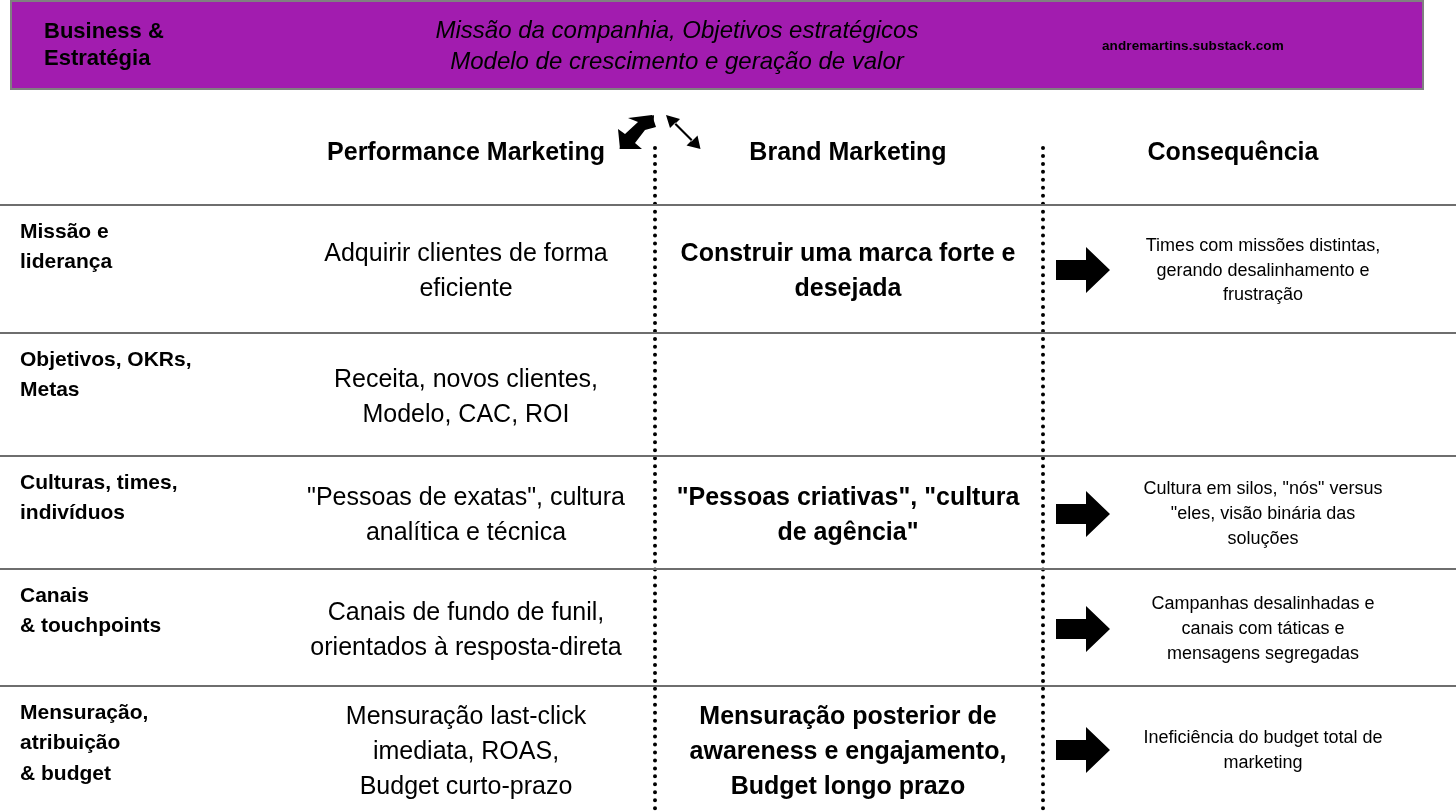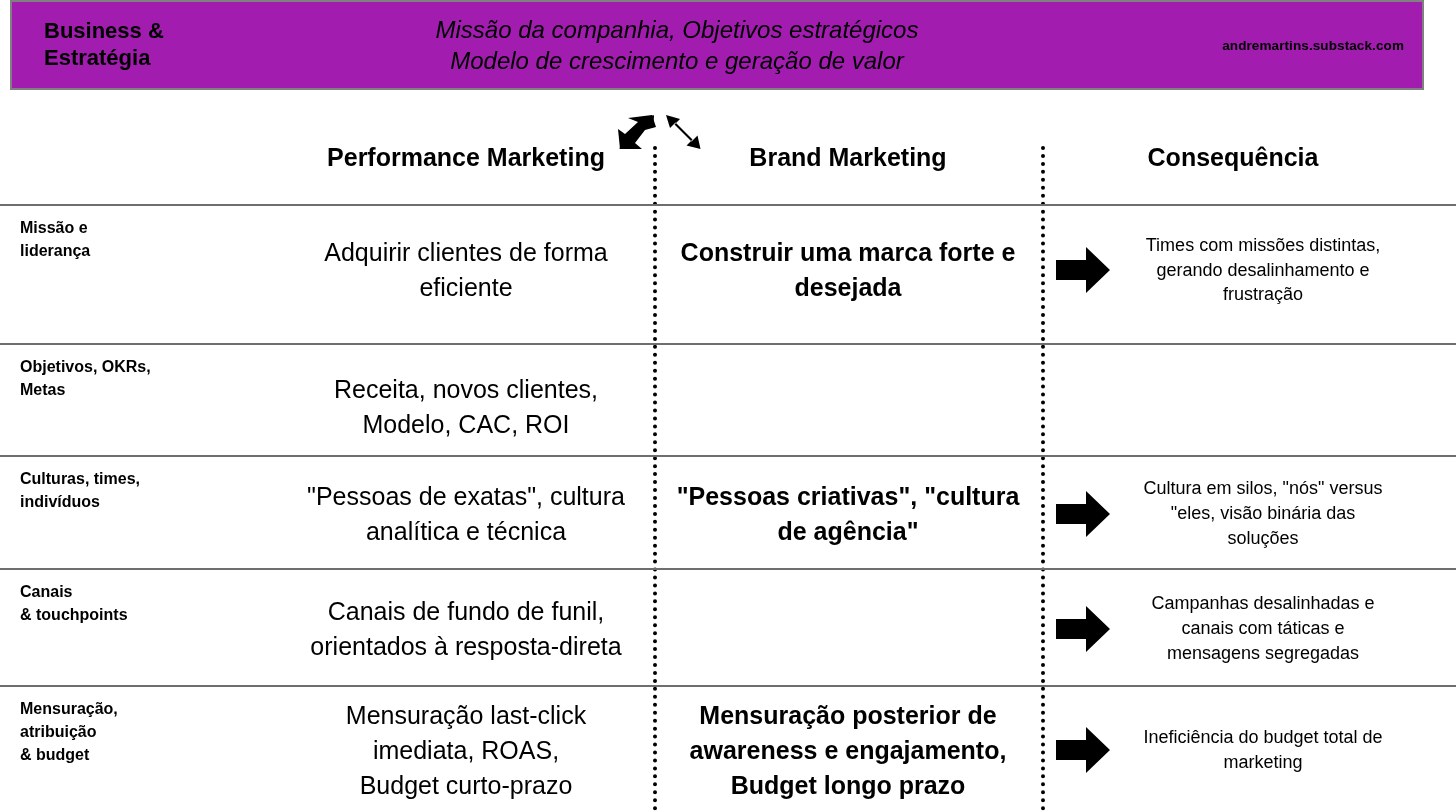--- a/index.html
+++ b/index.html
@@ -42,21 +42,21 @@
     flex: 1;
     text-align: center;
     font-size: 24px;
     line-height: 1.3;
     white-space: pre-line;
     padding-right: 40px;
     font-style: italic;
   }
   #watermark {
     width: 320px;
-    text-align: right;
+    text-align: left;
     font-size: 13.5px;
     font-weight: bold;
     letter-spacing: 0.1px;
     padding-right: 18px;
     box-sizing: border-box;
   }
 
   
   #down-arrows {
     position: absolute;
@@ -84,52 +84,52 @@
     height: 665px;
     border-left: 4px dotted #000000;
   }
   #vdotted-1 { left: 653px; }
   #vdotted-2 { left: 1041px; }
 
   
   #col-headers {
     position: absolute;
     left: 0;
-    top: 142px;
+    top: 136px;
     width: 1456px;
     height: 44px;
   }
   .col-head {
     position: absolute;
     top: 0;
     text-align: center;
     font-size: 25px;
     font-weight: bold;
     line-height: 1.2;
   }
 
   
   .row {
     position: absolute;
     left: 0;
     width: 1456px;
     border-top: 2px solid #6e6e6e;
   }
   #row-0 { top: 204px; height: 128px; }
-  #row-1 { top: 343px; height: 123px; }
+  #row-1 { top: 332px; height: 123px; }
   #row-2 { top: 455px; height: 113px; }
   #row-3 { top: 568px; height: 117px; }
   #row-4 { top: 685px; height: 126px; }
 
   .cell { position: absolute; box-sizing: border-box; }
 
   .cell-label {
     top: 10px;
     padding-left: 10px;
-    font-size: 16px;
+    font-size: 21px;
     font-weight: bold;
     line-height: 1.45;
     white-space: pre-line;
     text-align: left;
   }
   .cell-body {
     top: 0;
     height: 100%;
     display: flex;
     align-items: center;

